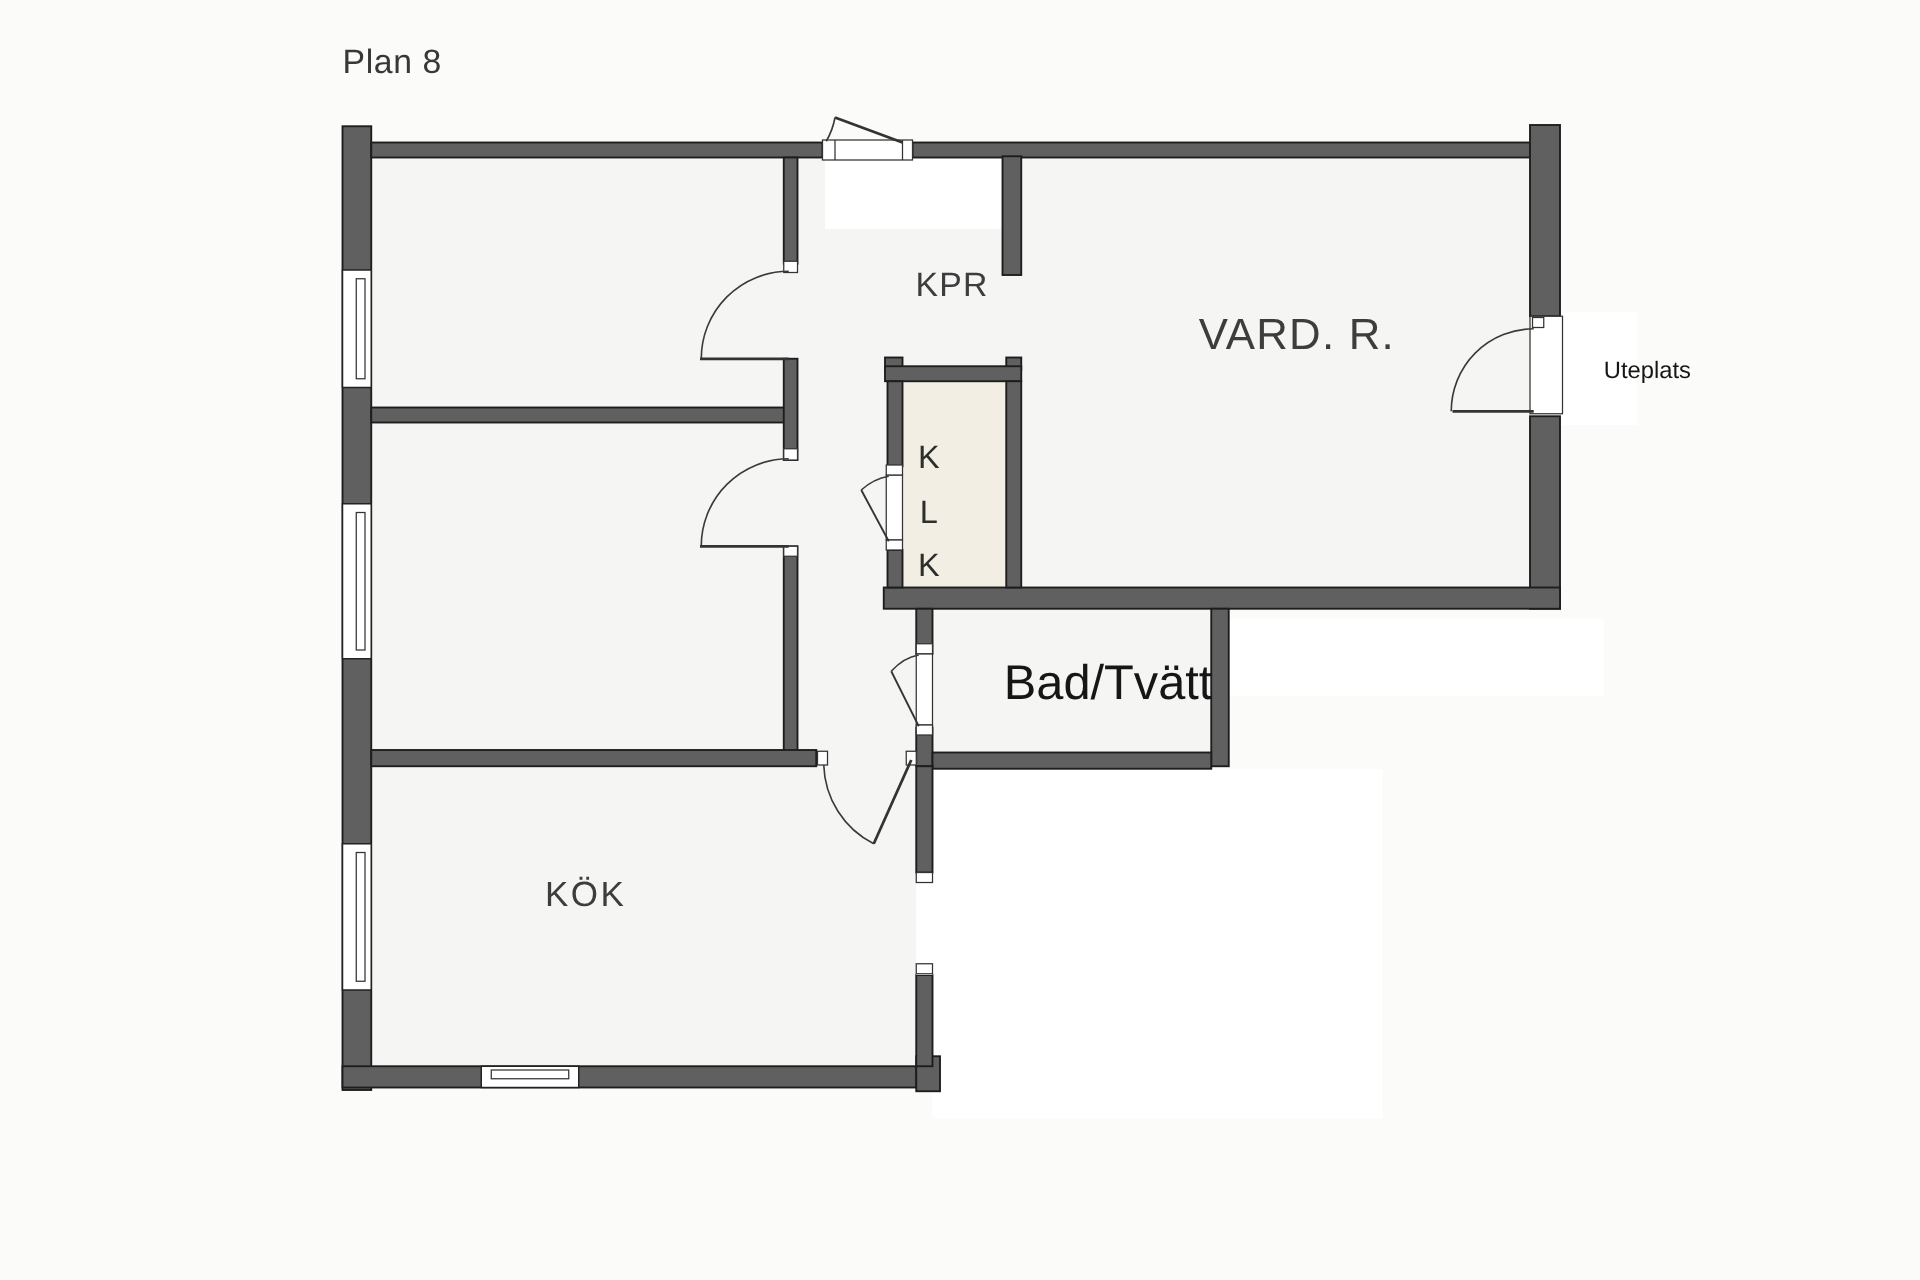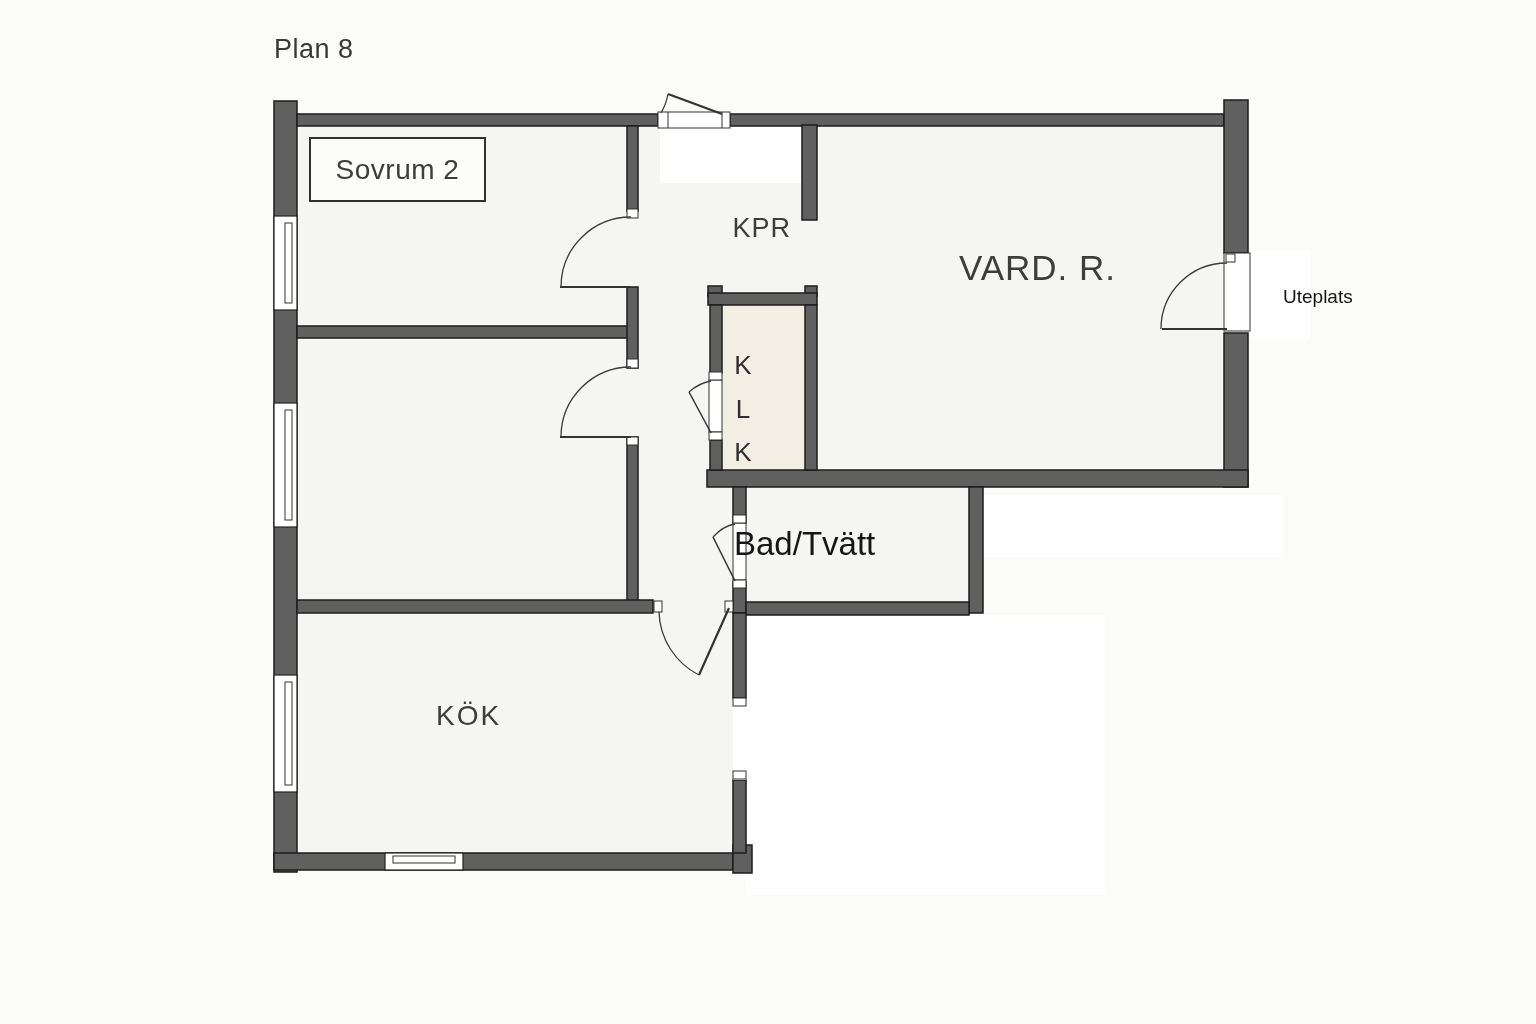--- a/index.html
+++ b/index.html
@@ -31,21 +31,21 @@
     position:absolute;border:2px solid #303030;background:rgba(252,252,251,.95);
     display:flex;align-items:center;justify-content:center;
     font-size:28px;color:var(--label);letter-spacing:.5px;
   }
   #plan-title{left:274px;top:34px;font-size:27px;letter-spacing:.5px;color:#383838}
   #box-sovrum2{left:309px;top:137px;width:177px;height:65px}
   #box-sovrum1{left:307px;top:352px;width:174px;height:60px}
   #lbl-kpr{left:671px;top:213px;width:120px;text-align:right;font-size:27px;letter-spacing:1px}
   #lbl-vard{left:946px;top:248px;width:170px;text-align:right;font-size:35px;letter-spacing:1px}
   #lbl-klk{left:727px;top:344px;width:32px;text-align:center;font-size:26px;line-height:43.5px;color:#2e2e2e}
-  #lbl-bad{left:734px;top:525px;font-size:33px}
+  #lbl-bad{left:803px;top:525px;font-size:39px}
   #lbl-kok{left:436px;top:700px;width:100px;text-align:left;font-size:28px;letter-spacing:2px}
   #lbl-uteplats{left:1283px;top:286px;font-size:19px}
 </style>
 </head>
 <body>
 
 <div id="stage">
 
   <svg id="plan-svg" width="1536" height="1024" viewBox="0 0 1536 1024">
 
@@ -173,23 +173,20 @@
         <rect class="patch" x="733" y="698" width="13" height="82"></rect>
         <rect class="jamb" x="733" y="698" width="13" height="8"></rect>
         <rect class="jamb" x="733" y="771" width="13" height="8"></rect>
       </g>
 
     </g>
   </svg>
 
   <div class="lbl" id="plan-title">Plan 8</div>
 
-  <div class="room-box" id="box-sovrum2">
-    <span>Sovrum 2</span>
-  </div>
 
 
   <div class="lbl" id="lbl-kpr">KPR</div>
 
   <div class="lbl" id="lbl-vard">VARD. R.</div>
 
   <div class="lbl" id="lbl-klk">
     <div>K</div>
     <div>L</div>
     <div>K</div>

